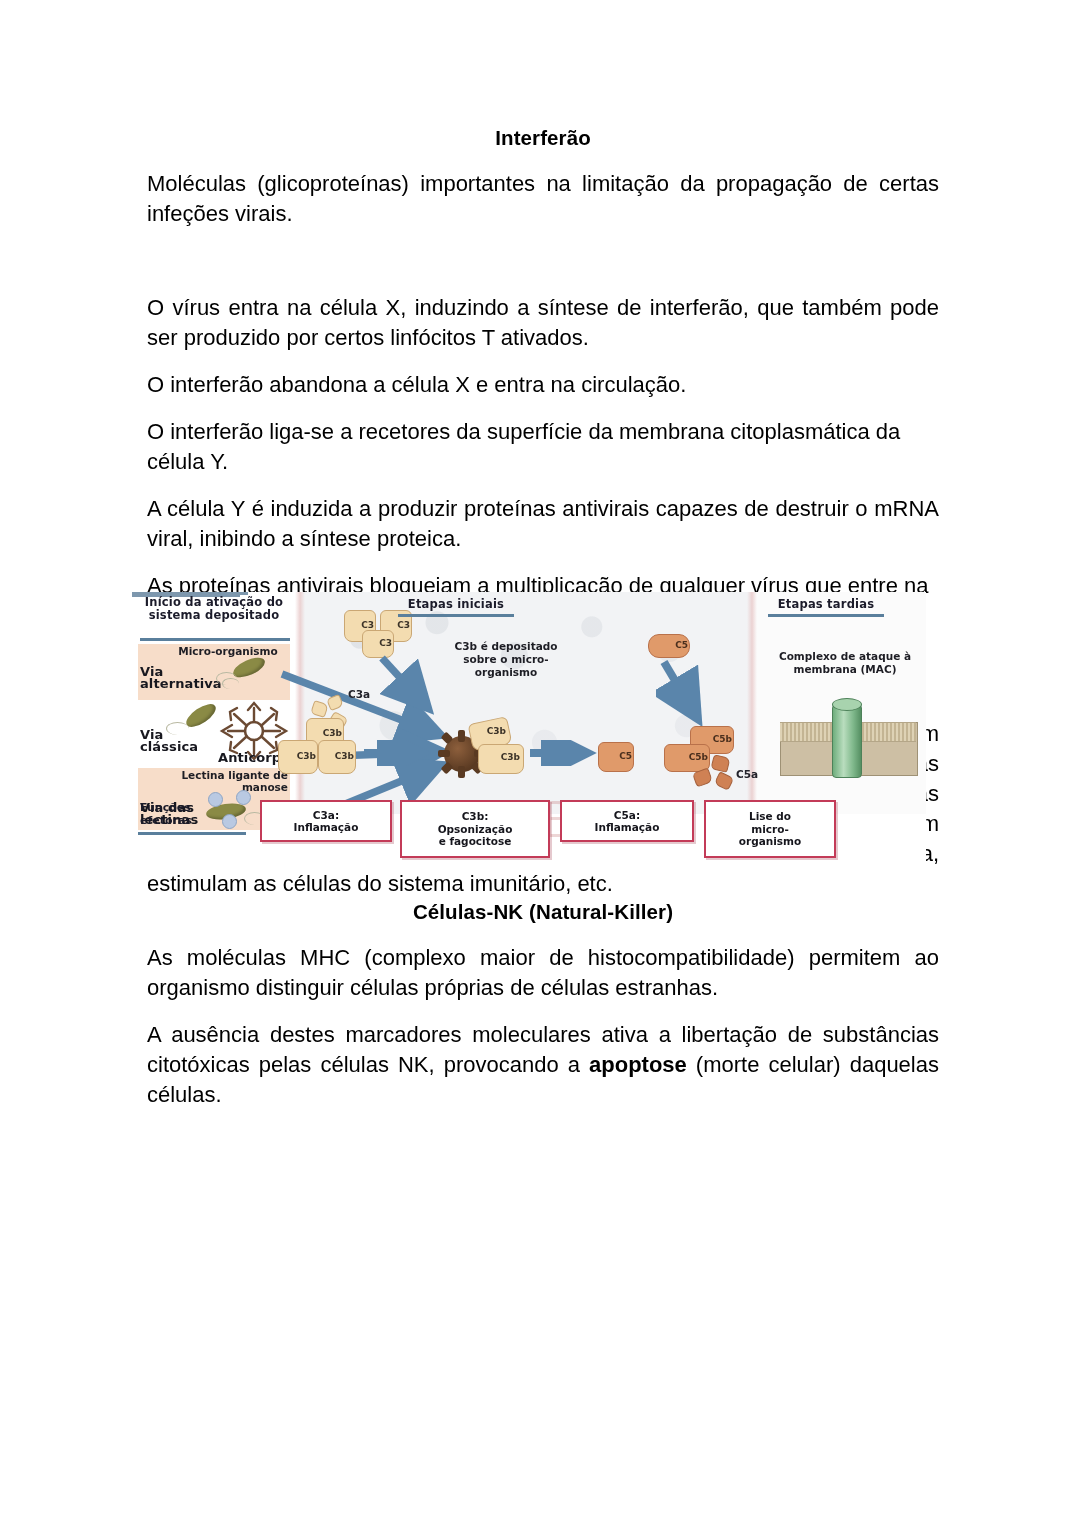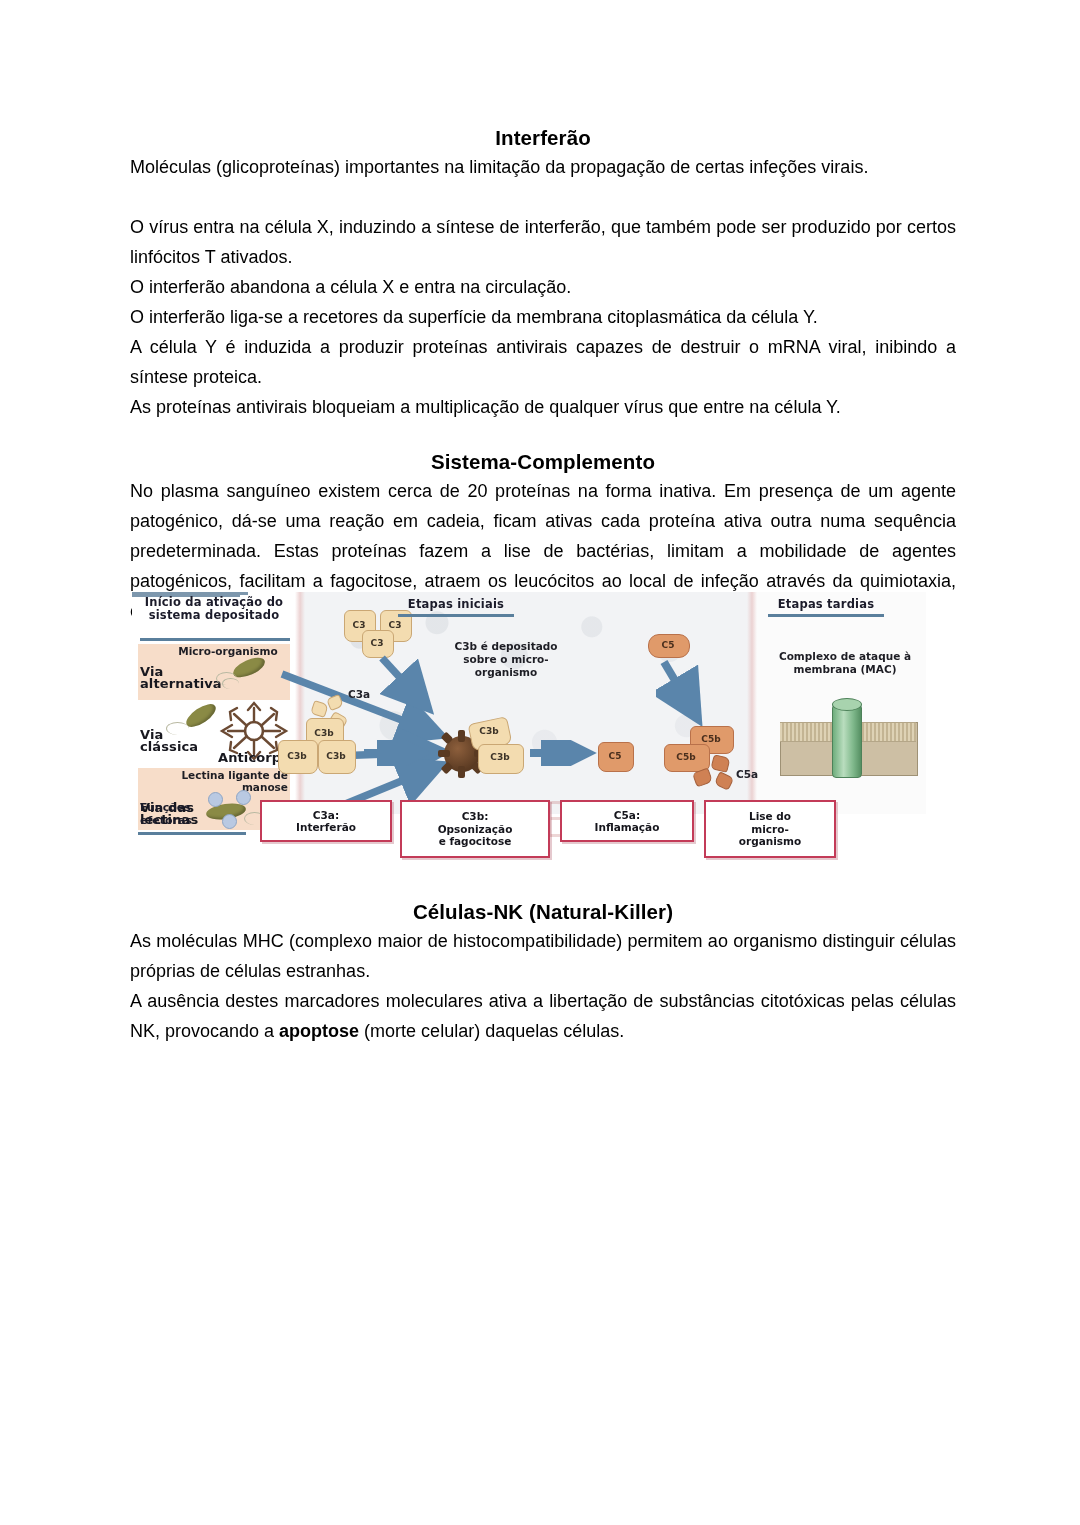--- a/index.html
+++ b/index.html
@@ -31,23 +31,23 @@
   h2.section-title {
     font-size: 20.5px;
     font-weight: bold;
     text-align: center;
     margin: 0;
     padding: 0;
     line-height: 28px;
     letter-spacing: 0.1px;
   }
   p.body-text {
-    font-size: 18px;
+    font-size: 22px;
     line-height: 30px;
-    margin: 0;
+    margin: 17px;
     padding: 0;
     text-align: justify;
     text-justify: inter-word;
   }
   p.body-text.nojust { text-align: left; }
   .spacer-line { height: 30px; }
   .gap-26 { height: 26px; }
   b { font-weight: bold; }
 
   
@@ -139,21 +139,21 @@
     font-weight: bold;
     color: #1d1d24;
     line-height: 11.5px;
     text-align: center;
   }
   .mol-label {
     position: absolute;
     font-size: 9px;
     font-weight: bold;
     color: #3c3328;
-    text-align: center;
+    text-align: right;
   }
   .free-label {
     position: absolute;
     font-size: 10.5px;
     font-weight: bold;
     color: #23232b;
   }
 
   
   .bacterium {
@@ -420,21 +420,21 @@
     <div class="mac-lipid" style="left:648px; top:130px; width:136px; height:18px;"></div>
     <div class="mac-cyl-body" style="left:700px; top:112px; width:28px; height:72px; border-radius:4px;"></div>
     <div class="mac-cyl-top" style="left:700px; top:106px; width:28px; height:11px;"></div>
 
     <div class="rule-thin" style="left:6px; top:206px; width:108px;"></div>
     <div class="func-label" style="left:8px; top:210px; width:106px;">Funções efetoras</div>
     <div class="rule-top" style="left:6px; top:240px; width:108px;"></div>
 
     <div class="effector-box" style="left:128px; top:208px; width:128px; height:38px;">
       <span style="white-space:pre-line;">C3a:
-Interferão</span>
+Inflamação</span>
     </div>
     <div class="effector-box" style="left:268px; top:208px; width:146px; height:54px;">
       <span style="white-space:pre-line;">C3b:
 Opsonização
 e fagocitose</span>
     </div>
     <div class="effector-box" style="left:428px; top:208px; width:130px; height:38px;">
       <span style="white-space:pre-line;">C5a:
 Inflamação</span>
     </div>

